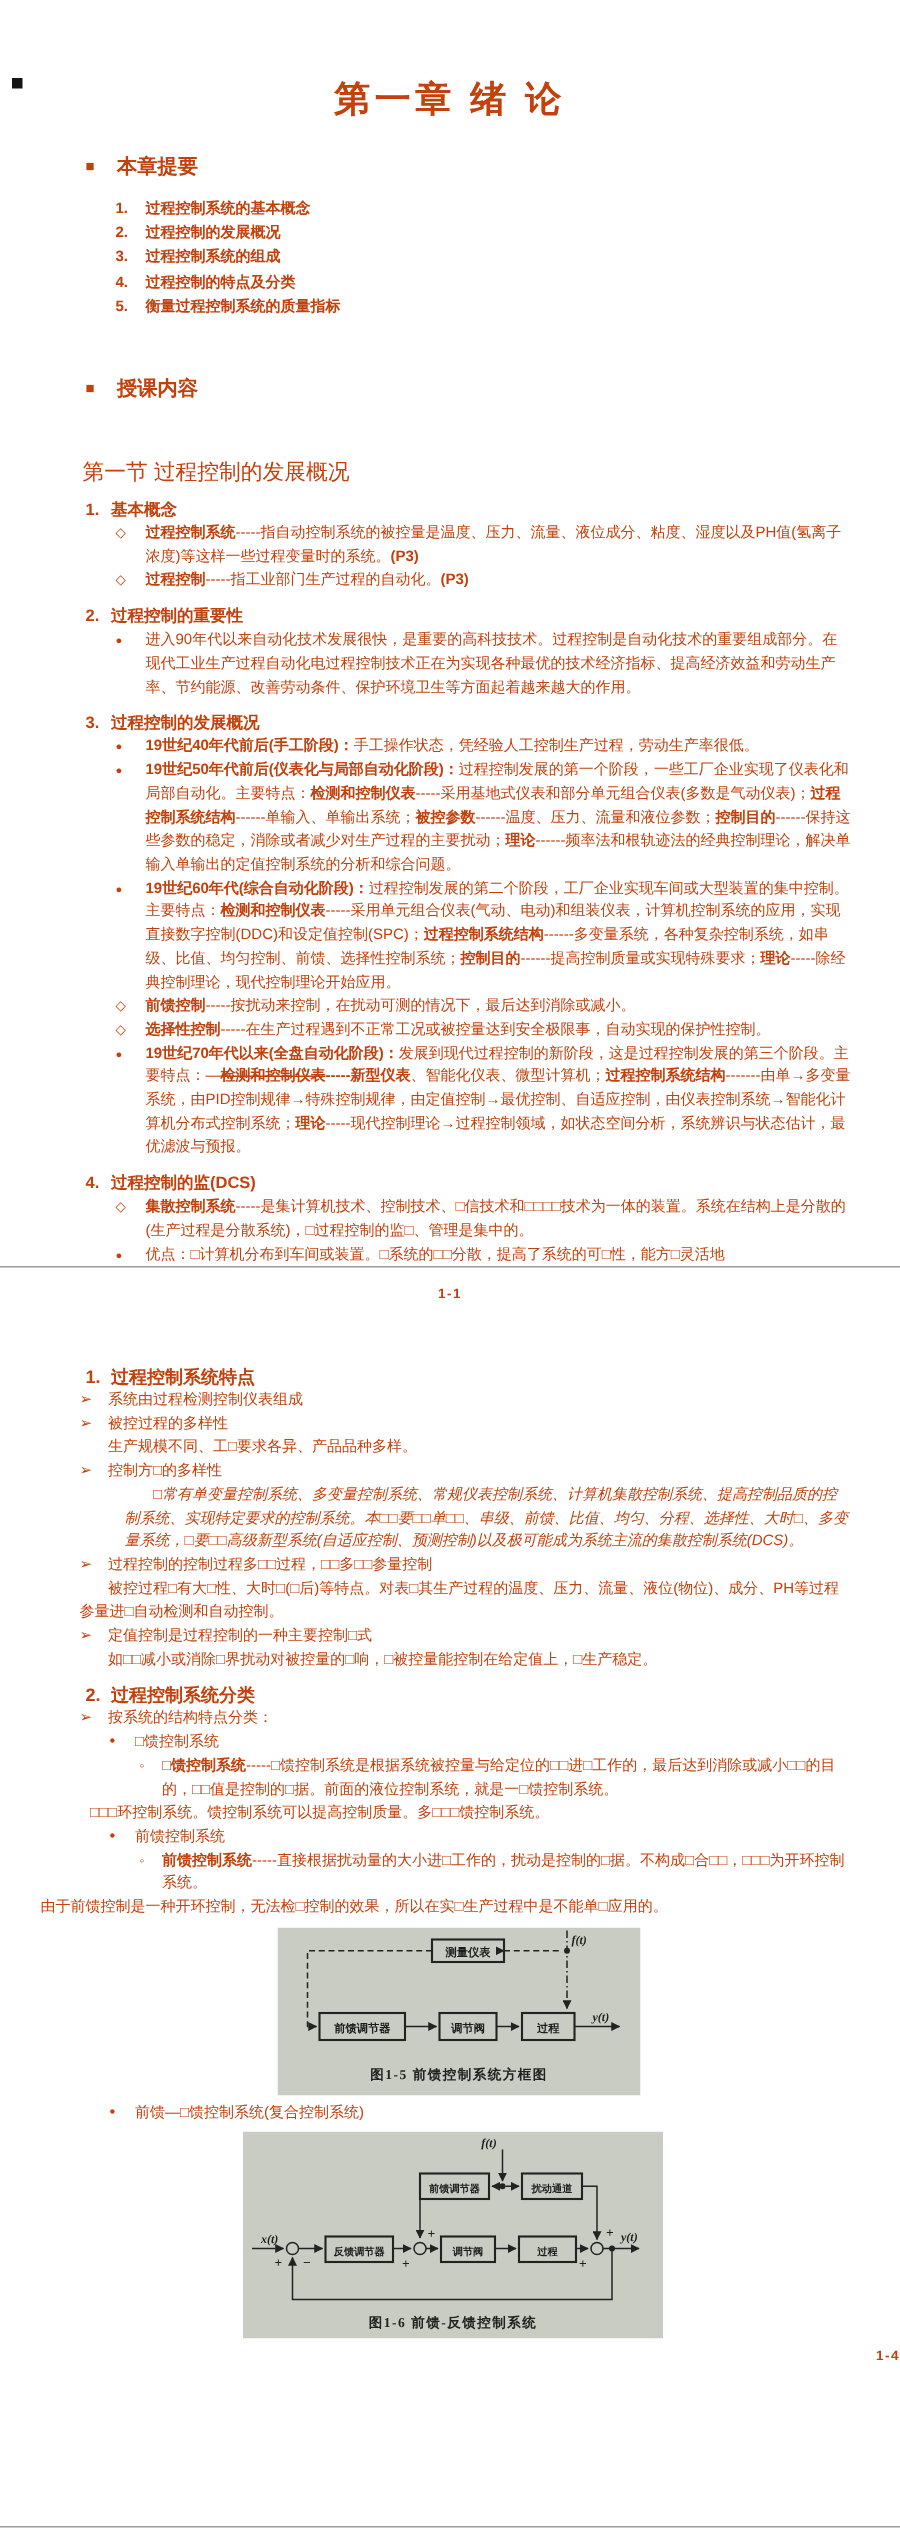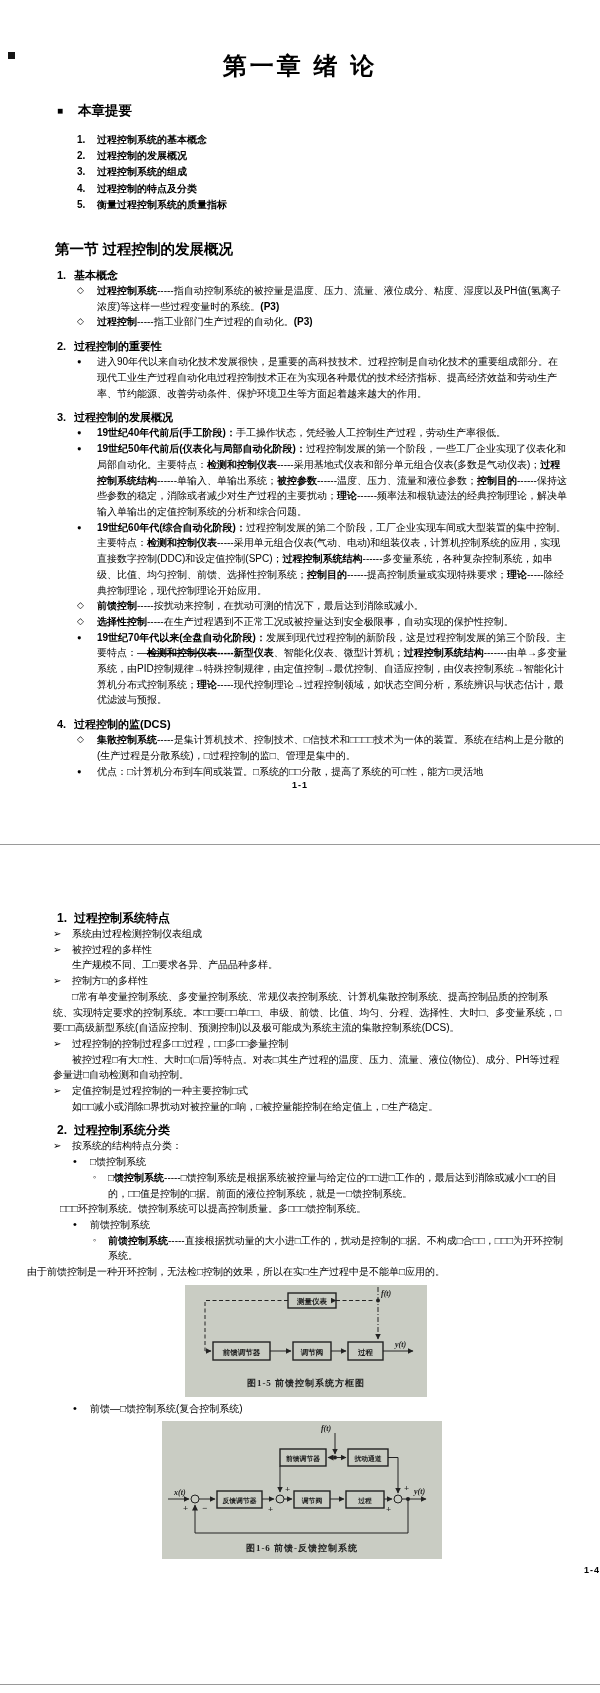--- a/index.html
+++ b/index.html
@@ -1,32 +1,32 @@
 <!DOCTYPE html>
 <html><head>
 <meta charset="utf-8">
 <style>
   html,body{margin:0;padding:0;background:#ffffff;}
   .canvas{position:relative;width:600px;height:1693px;background:#fff;overflow:hidden;
-          font-family:"Liberation Sans","DejaVu Sans",sans-serif;color:#000000;}
+          font-family:"Liberation Sans","DejaVu Sans",sans-serif;color:#c2410c;}
   .corner-mark{position:absolute;left:8px;top:52px;width:7px;height:7px;background:#151515;}
   .page{position:absolute;left:0;width:600px;}
   #page1{top:0;}
   #page2{top:902px;}
   .sep{position:absolute;left:0;width:600px;height:0;border-top:1.5px solid #9a9a9a;}
   #sep1{top:844px;}
   #sep2{top:1684px;}
 
   .title{font-size:24px;font-weight:bold;text-align:center;letter-spacing:3px;margin:50px 0 0 0;}
   .hsq{margin:20px 0 0 57px;font-size:13.5px;font-weight:bold;}
   .hsq .sq{font-size:10px;margin-right:15px;position:relative;top:-1px;}
   .olist{margin-top:12px;}
   .oli{display:flex;margin:0 35px 0 77px;font-weight:bold;font-size:10px;line-height:16.2px;}
   .oli .num{width:20px;flex:none;}
-  .section{margin:27px 0 0 55px;font-size:14.5px;font-weight:bold;}
+  .section{margin:37px 0 0 55px;font-size:14.5px;font-weight:normal;}
   .nh{display:flex;margin:8px 35px 0 57px;font-size:11px;font-weight:bold;line-height:16px;}
   .nh .num{width:17px;flex:none;}
   .nh2{font-size:12px;}
   .li{display:flex;margin-right:33px;line-height:15.7px;font-size:10px;}
   .lv1{margin-left:77px;}.lv1 .mk{width:20px;}
   .lv2{margin-left:53px;}.lv2 .mk{width:19px;}
   .lv3{margin-left:73px;}.lv3 .mk{width:17px;}
   .lv4{margin-left:93px;}.lv4 .mk{width:15px;}
   .mk{flex:none;}
   .mk-dot{font-size:7.5px;line-height:16px;}
@@ -75,20 +75,21 @@
         </div>
         <div class="oli">
           <span class="num">4.</span>
           <span>过程控制的特点及分类</span>
         </div>
         <div class="oli">
           <span class="num">5.</span>
           <span>衡量过程控制系统的质量指标</span>
         </div>
       </div>
+      <div class="hsq" style="margin-top: 37px;"><span class="sq">■</span><span>授课内容</span></div>
       <div class="section">第一节 过程控制的发展概况</div>
       <div class="nh">
         <span class="num">1.</span>
         <span>基本概念</span>
       </div>
       <div class="li lv1">
         <span class="mk mk-di">◇</span>
         <span class="tx"><span class="b ">过程控制系统</span><span>-----指自动控制系统的被控量是温度、压力、流量、液位成分、粘度、湿度以及PH值(氢离子浓度)等这样一些过程变量时的系统。</span><span class="b ">(P3)</span></span>
       </div>
       <div class="li lv1">
@@ -136,21 +137,21 @@
         <span>过程控制的监(DCS)</span>
       </div>
       <div class="li lv1">
         <span class="mk mk-di">◇</span>
         <span class="tx"><span class="b ">集散控制系统</span><span>-----是集计算机技术、控制技术、□信技术和□□□□技术为一体的装置。系统在结构上是分散的(生产过程是分散系统)，□过程控制的监□、管理是集中的。</span></span>
       </div>
       <div class="li lv1">
         <span class="mk mk-dot">●</span>
         <span class="tx"><span>优点：□计算机分布到车间或装置。□系统的□□分散，提高了系统的可□性，能方□灵活地</span></span>
       </div>
-      <div class="pagenum" style="">1-1</div>
+      <div class="pagenum" style="margin-top: 12px;">1-1</div>
     </div>
 
   <div class="sep" id="sep1"></div>
 
   <div class="page" id="page2">
       <div class="nh nh2">
         <span class="num">1.</span>
         <span>过程控制系统特点</span>
       </div>
       <div class="li lv2">
@@ -159,21 +160,21 @@
       </div>
       <div class="li lv2">
         <span class="mk mk-ar">➢</span>
         <span class="tx"><span>被控过程的多样性</span></span>
       </div>
       <div class="p" style="margin-left: 72px; text-indent: 0px;"><span>生产规模不同、工□要求各异、产品品种多样。</span></div>
       <div class="li lv2">
         <span class="mk mk-ar">➢</span>
         <span class="tx"><span>控制方□的多样性</span></span>
       </div>
-      <div class="p" style="margin-left: 53px; text-indent: 19px;"><span>□常有单变量控制系统、多变量控制系统、常规仪表控制系统、计算机集散控制系统、提高控制品质的控制系统、实现特定要求的控制系统。本□□要□□单□□、串级、前馈、比值、均匀、分程、选择性、大时□、多变量系统，□要□□高级新型系统(自适应控制、预测控制)以及极可能成为系统主流的集散控制系统(DCS)。</span></div>
+      <div class="p" style="margin-left: 83px; text-indent: 19px; font-style: italic;"><span>□常有单变量控制系统、多变量控制系统、常规仪表控制系统、计算机集散控制系统、提高控制品质的控制系统、实现特定要求的控制系统。本□□要□□单□□、串级、前馈、比值、均匀、分程、选择性、大时□、多变量系统，□要□□高级新型系统(自适应控制、预测控制)以及极可能成为系统主流的集散控制系统(DCS)。</span></div>
       <div class="li lv2">
         <span class="mk mk-ar">➢</span>
         <span class="tx"><span>过程控制的控制过程多□□过程，□□多□□参量控制</span></span>
       </div>
       <div class="p" style="margin-left: 53px; text-indent: 19px;"><span>被控过程□有大□性、大时□(□后)等特点。对表□其生产过程的温度、压力、流量、液位(物位)、成分、PH等过程参量进□自动检测和自动控制。</span></div>
       <div class="li lv2">
         <span class="mk mk-ar">➢</span>
         <span class="tx"><span>定值控制是过程控制的一种主要控制□式</span></span>
       </div>
       <div class="p" style="margin-left: 53px; text-indent: 19px;"><span>如□□减小或消除□界扰动对被控量的□响，□被控量能控制在给定值上，□生产稳定。</span></div>

